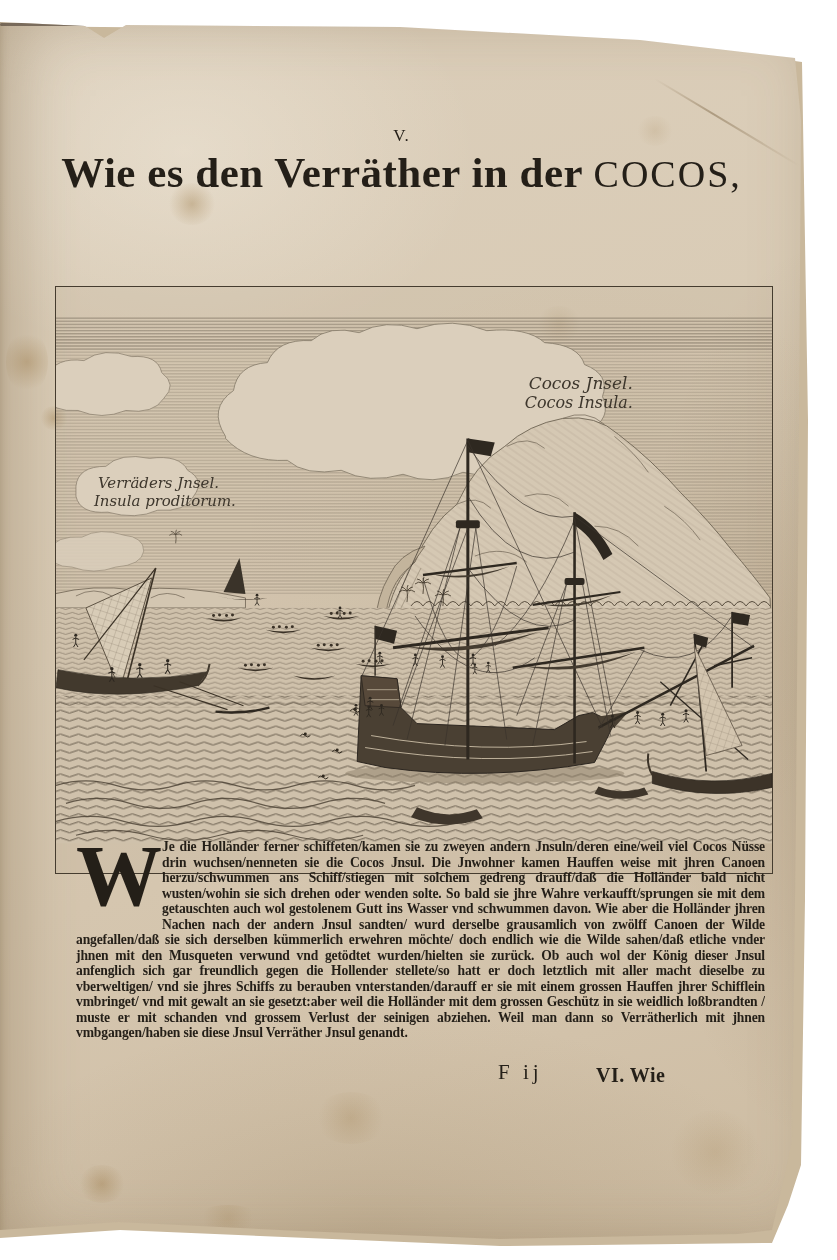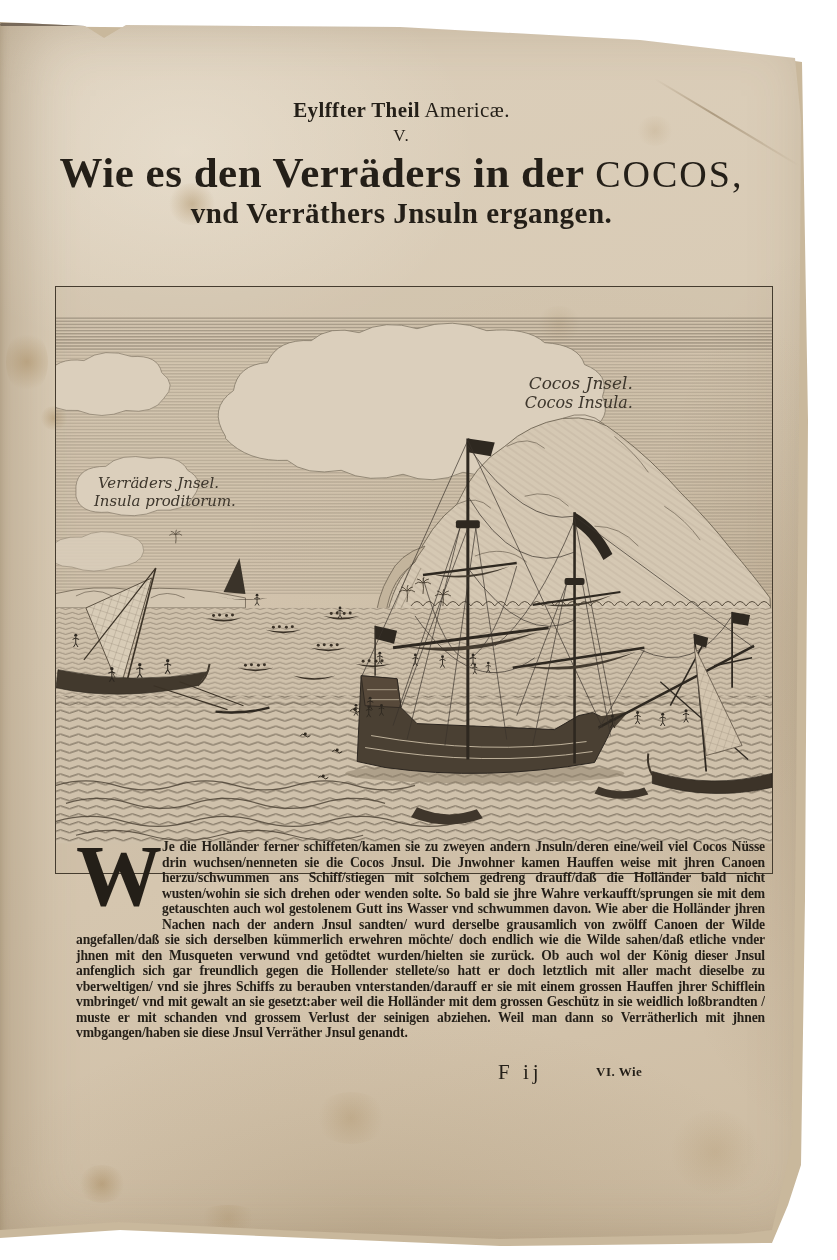--- a/index.html
+++ b/index.html
@@ -49,21 +49,21 @@
     border:1.6px solid #453c2f;box-sizing:border-box;background:rgba(190,176,152,.25);}
   .engraving svg{display:block;width:100%;height:100%;}
 
   .bodytext{position:absolute;left:76px;top:839px;width:689px;height:256px;
     font-size:13.6px;line-height:15.5px;font-weight:bold;text-align:justify;
     color:#241f18;letter-spacing:-.15px;overflow:hidden;}
   .dropcap{float:left;width:86px;height:78px;font-size:86px;line-height:74px;
     font-weight:bold;text-align:center;color:#241f18;}
 
   .sig{top:1060px;left:498px;font-size:21px;font-weight:normal;letter-spacing:4px;}
-  .catch{top:1064px;left:596px;font-size:13px;font-weight:bold;letter-spacing:.5px;}
+  .catch{top:1064px;left:596px;font-size:20px;font-weight:bold;letter-spacing:.5px;}
 </style>
 </head>
 <body>
 
 <div class="page">
 
   <div class="under-paper"></div>
 
   <div class="paper">
     <div class="paper-shade"></div>
@@ -75,31 +75,26 @@
     <div class="spot" style="left:40px;top:406px;width:28px;height:24px;"></div>
     <div class="spot" style="left:536px;top:306px;width:46px;height:36px;opacity:.5;"></div>
     <div class="spot" style="left:392px;top:742px;width:28px;height:22px;opacity:.6;"></div>
     <div class="spot" style="left:314px;top:1092px;width:74px;height:52px;opacity:.6;"></div>
     <div class="spot" style="left:78px;top:1165px;width:48px;height:38px;"></div>
     <div class="spot" style="left:670px;top:1110px;width:90px;height:84px;opacity:.45;"></div>
     <div class="spot" style="left:196px;top:1205px;width:64px;height:26px;opacity:.5;"></div>
     <div class="spot" style="left:636px;top:116px;width:38px;height:30px;opacity:.4;"></div>
   </div>
 
-  <div class="abs center ink header-line">
-    <span class="bl">Eylffter Theil</span>
-    <span class="rm">Americæ.</span>
-  </div>
   <div class="abs center ink section-num">V.</div>
 
   <div class="abs center ink title1">
-    <span class="bl">Wie es den Verräders in der</span>
+    <span class="bl">Wie es den Verräther in der</span>
     <span class="rm">COCOS,</span>
   </div>
-  <div class="abs center ink title2">vnd Verräthers Jnsuln ergangen.</div>
 
   <div class="engraving">
   <svg viewBox="0 0 718 528">
     <defs>
       <pattern id="skyhatch" width="6" height="3.1" patternUnits="userSpaceOnUse">
         <path d="M0 1.5 H6" stroke="#776c5c" stroke-width="0.55"></path>
       </pattern>
       <pattern id="seafine" width="26" height="5" patternUnits="userSpaceOnUse">
         <path d="M0 2.5 q3.5 -2 6.5 0 t6.5 0 t6.5 0 t6.5 0" fill="none" stroke="#6d6252" stroke-width="0.65"></path>
       </pattern>

